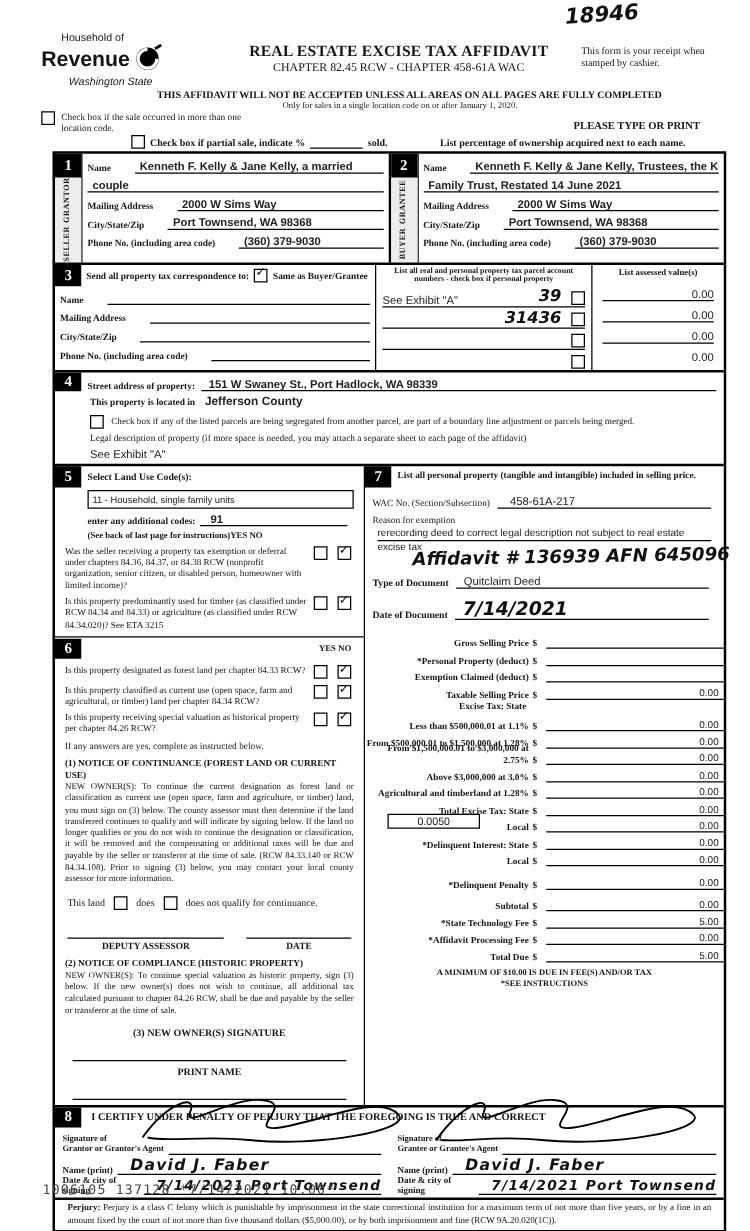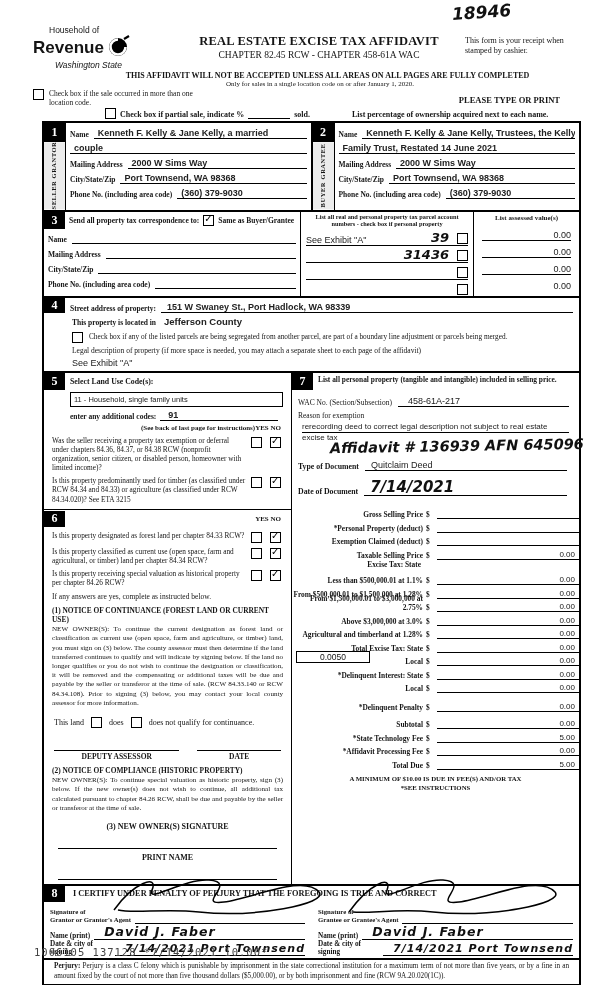--- a/index.html
+++ b/index.html
@@ -38,21 +38,21 @@
   .formbox{margin:0 19px 0 42px;border:2px solid #000;}
   .parties{display:flex;border-bottom:2px solid #000;}
   .party{flex:1;display:flex;min-width:0;}
   .party.first{border-right:2px solid #000;}
   .pside{width:21px;flex:none;display:flex;flex-direction:column;border-right:1px solid #000;}
   .pside .numbox{height:19px;}
   .sidelabel{flex:1;background:#ececec;display:flex;align-items:center;justify-content:center;
       writing-mode:vertical-rl;transform:rotate(180deg);font-size:6.5px;font-weight:bold;
       letter-spacing:0.5px;line-height:1.6;text-align:center;}
   .pfields{flex:1;min-width:0;padding:1px 4px 2px 4px;}
-  .frow{display:flex;align-items:flex-end;gap:5px;font-size:7.5px;font-weight:bold;height:15px;}
+  .frow{display:flex;align-items:flex-end;gap:19px;font-size:7.5px;font-weight:bold;height:15px;}
   .frow .fill{flex:1;min-width:0;white-space:nowrap;overflow:hidden;padding:0 0 0 4px;}
   
   .sec3{display:flex;border-bottom:2px solid #000;}
   .s3left{width:252px;flex:none;border-right:1px solid #000;padding:0 4px 2px 0;}
   .s3hdr{display:flex;align-items:center;gap:4px;font-size:7.5px;font-weight:bold;}
   .s3hdr .numbox{width:21px;height:17px;}
   .s3parcel{width:172px;flex:none;border-right:1px solid #000;display:flex;flex-direction:column;}
   .s3parcel .colhdr{font-size:6.3px;text-align:center;font-weight:bold;line-height:1.2;padding:1px 2px;}
   .prow{display:flex;align-items:flex-end;height:16px;margin:0 5px;border-bottom:1px solid #000;}
   .prow:last-child{border-bottom:none;}
@@ -70,21 +70,21 @@
   .s4chk{display:flex;gap:6px;align-items:flex-start;margin:5px 8px 0 28px;font-size:7.3px;}
   
   .sec567{display:flex;border-bottom:2px solid #000;}
   .colL{width:247px;flex:none;border-right:1px solid #000;padding-bottom:4px;}
   .colR{flex:1;min-width:0;position:relative;padding-bottom:2px;}
   .s5hdr{display:flex;align-items:center;gap:5px;font-size:7.8px;font-weight:bold;}
   .s5hdr .numbox{width:21px;height:17px;}
   .lubox{border:1.5px solid #000;margin:2px 8px 0 26px;padding:2px 3px;}
   .addl{display:flex;align-items:flex-end;gap:4px;margin:3px 8px 0 26px;font-size:7.5px;font-weight:bold;}
   .addl .fill{width:110px;padding-left:8px;}
-  .seeback{display:flex;justify-content:flex-end;margin:3px 10px 0 26px;font-size:7px;font-weight:bold;}
+  .seeback{display:flex;justify-content:flex-start;margin:3px 10px 0 26px;font-size:7px;font-weight:bold;}
   .q{display:flex;gap:4px;margin:4px 10px 0 8px;font-size:7.3px;line-height:1.25;}
   .q .qt{flex:1;}
   .qboxes{width:30px;flex:none;display:flex;justify-content:space-between;padding-top:1px;}
   .s6hdr{display:flex;justify-content:space-between;align-items:center;margin-top:5px;
       border-top:1px solid #000;padding:1px 10px 0 0;}
   .s6hdr .numbox{width:21px;height:16px;}
   .s6hdr .yn{font-size:7px;font-weight:bold;}
   .ifyes{margin:5px 8px 0 8px;font-size:7.5px;}
   .ntitle{margin:5px 8px 0 8px;font-size:7.4px;font-weight:bold;}
   .nbody{margin:1px 8px 0 8px;font-size:7.1px;line-height:1.3;text-align:justify;}
@@ -108,21 +108,21 @@
   .docrow{display:flex;align-items:flex-end;gap:6px;margin:9px 12px 0 6px;font-size:7.8px;}
   .docrow .fill{flex:1;padding-left:6px;}
   .dochand{flex:1;border-bottom:1px solid #000;padding-left:6px;font-size:15px;line-height:1;}
   .fees{margin-top:10px;}
   .feerow{display:flex;align-items:flex-end;gap:3px;font-size:7.4px;height:13.5px;position:relative;}
   .feerow .fl{flex:1;text-align:right;font-weight:bold;}
   .feerow .cur{width:8px;flex:none;font-weight:bold;}
   .feerow .ln{width:138px;flex:none;border-bottom:1px solid #000;text-align:right;
       font-family:"Liberation Sans",sans-serif;font-size:8px;padding-right:4px;}
   .excisehdr{text-align:right;font-size:7.4px;font-weight:bold;padding-right:158px;height:12px;}
-  .ratebox{position:absolute;left:4px;top:-2px;width:72px;border:1.5px solid #000;
+  .ratebox{position:absolute;left:18px;top:-2px;width:72px;border:1.5px solid #000;
       text-align:center;font-family:"Liberation Sans",sans-serif;font-size:8.5px;background:#fff;}
   .minnote{text-align:center;font-size:6.8px;font-weight:bold;margin-top:4px;line-height:1.4;}
   
   .sec8{border-bottom:2px solid #000;position:relative;padding-bottom:2px;}
   .s8hdr{display:flex;align-items:center;gap:8px;}
   .s8hdr .numbox{width:21px;height:16px;}
   .s8hdr .tt{font-weight:bold;font-size:8.3px;}
   .s8body{display:flex;}
   .s8half{flex:1;min-width:0;padding:0 6px;}
   .sigrow{display:flex;align-items:flex-end;gap:4px;height:22px;}

